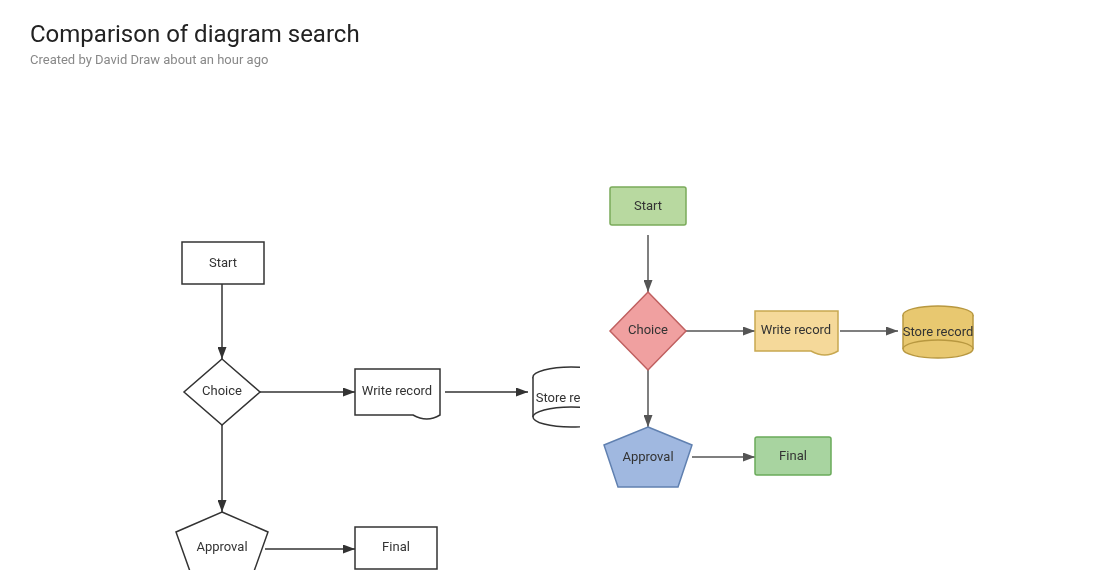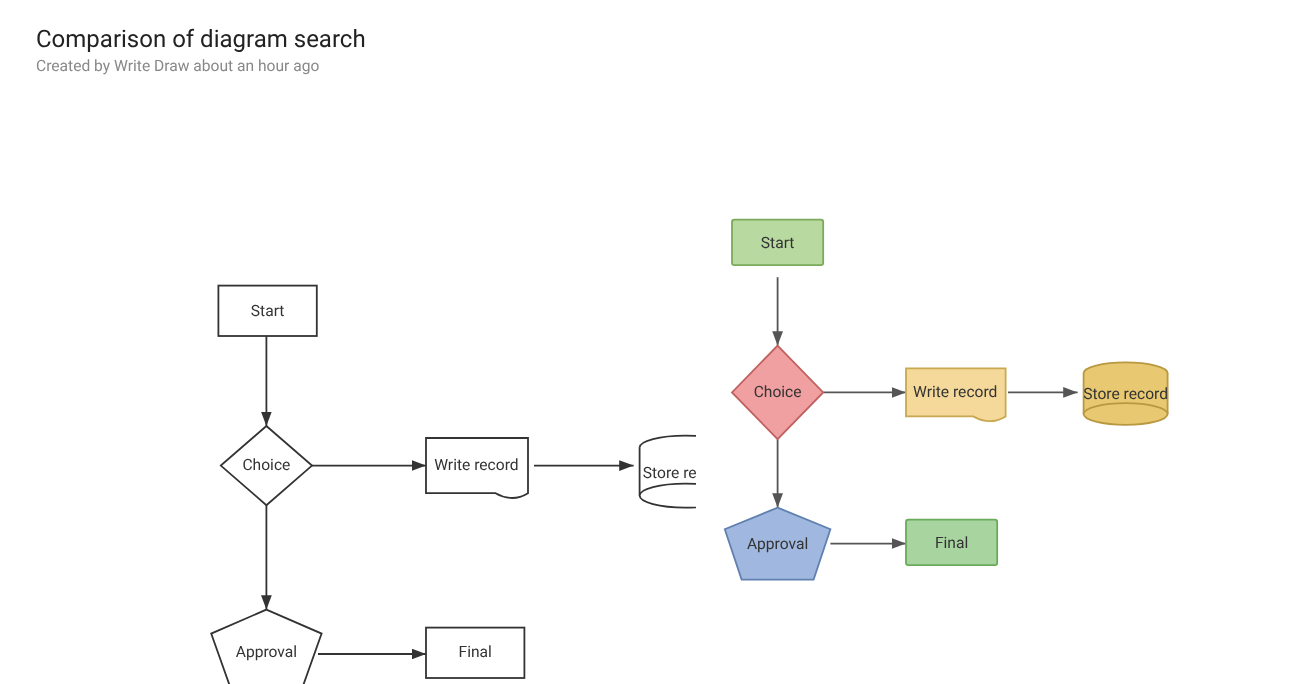--- a/index.html
+++ b/index.html
@@ -5,21 +5,21 @@
     * { box-sizing: border-box; margin: 0; padding: 0; }
     body {
       font-family: -apple-system, BlinkMacSystemFont, 'Segoe UI', Roboto, sans-serif;
       background: #fff;
       padding: 20px 30px;
       width: 1095px;
       min-height: 570px;
     }
 
     .page-title {
-      font-size: 20px;
+      font-size: 24px;
       font-weight: 400;
       color: #222;
       margin-bottom: 4px;
     }
     .page-subtitle {
       font-size: 13px;
       color: #888;
       margin-bottom: 20px;
     }
 
@@ -90,21 +90,21 @@
       fill: #333;
       text-anchor: middle;
       dominant-baseline: middle;
       font-family: -apple-system, BlinkMacSystemFont, 'Segoe UI', Roboto, sans-serif;
     }
   </style>
 </head>
 <body>
 
 <h1 class="page-title">Comparison of diagram search</h1>
-<p class="page-subtitle">Created by Write Draw about an hour ago</p>
+<p class="page-subtitle">Created by David Draw about an hour ago</p>
 
 <div class="diagrams-container">
 
   <div class="diagram-left">
     <svg width="550" height="540" class="diagram-svg">
       <defs>
         <marker id="arrowhead-dark" markerWidth="8" markerHeight="6" refX="8" refY="3" orient="auto">
           <polygon points="0 0, 8 3, 0 6" fill="#333"></polygon>
         </marker>
       </defs>

